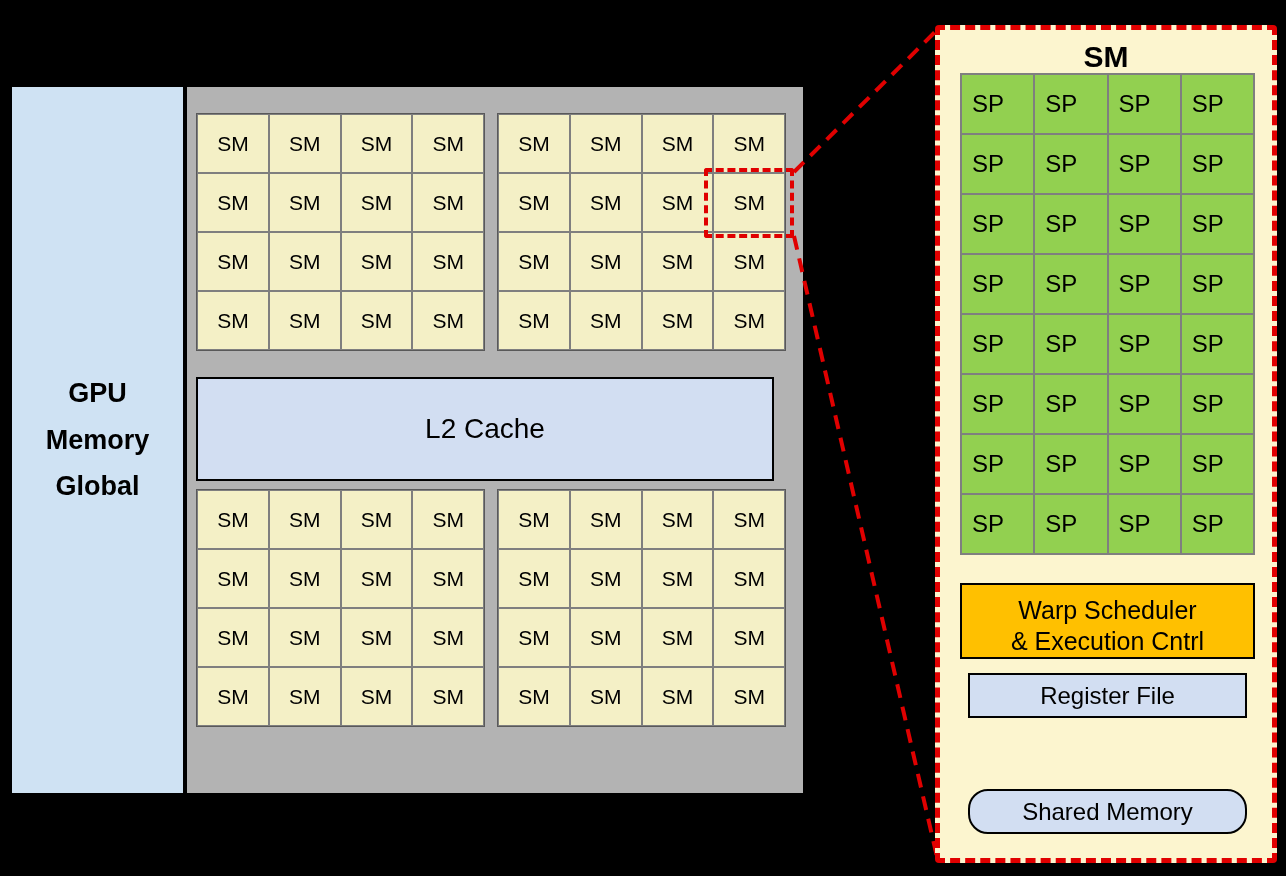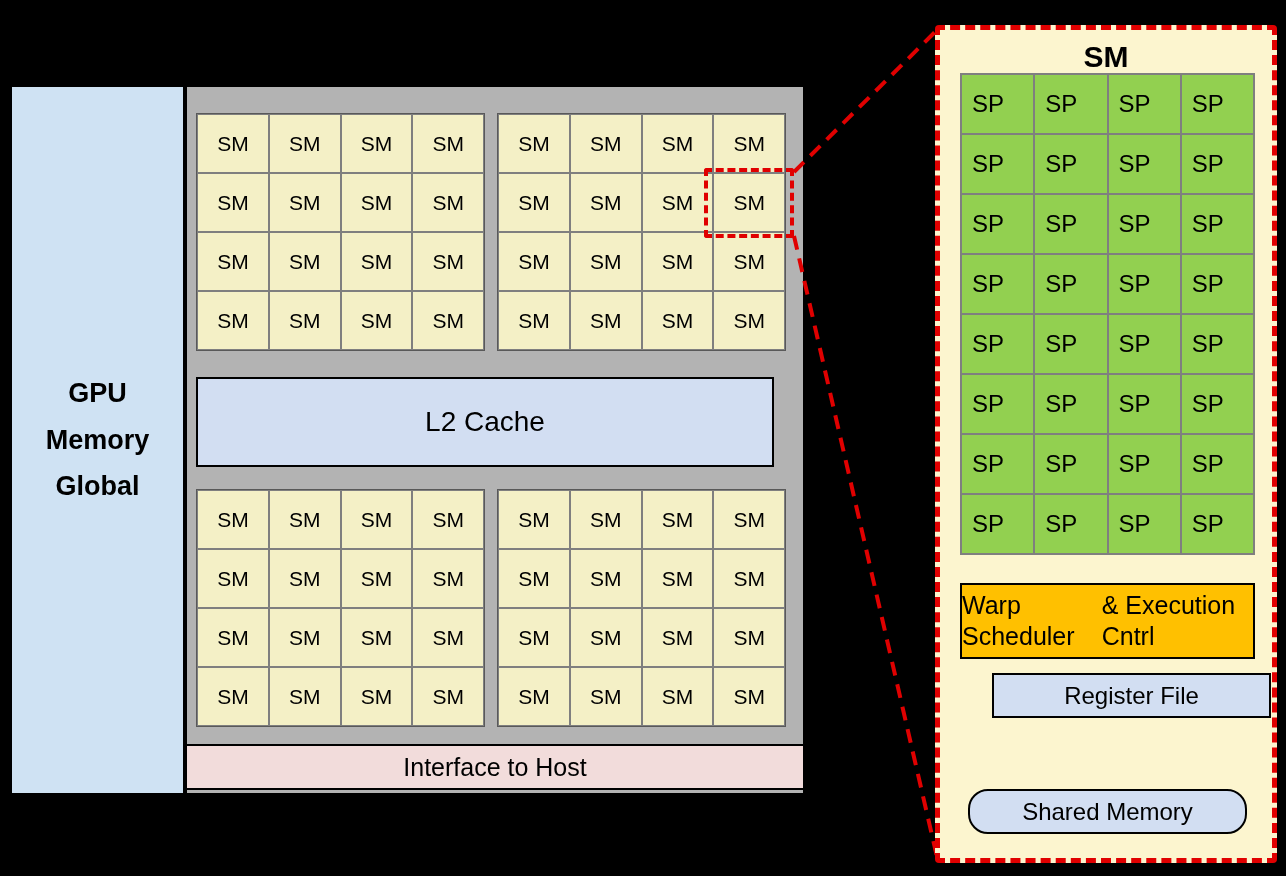--- a/index.html
+++ b/index.html
@@ -43,21 +43,21 @@
   .q-br { left: 497px; top: 489px; width: 289px; height: 238px; }
 
   .sm-cell {
     background: var(--sm-cell-fill, #f4f0c6);
     border: 1.5px solid #7f7f7f;
     display: flex; align-items: center; justify-content: center;
     font-size: 21px;
   }
 
   .l2-cache {
-    left: 196px; top: 377px; width: 578px; height: 90px;
+    left: 196px; top: 377px; width: 578px; height: 104px;
     background: var(--l2-fill, #d2def2);
     border: 2px solid #000;
     display: flex; align-items: center; justify-content: center;
     font-size: 28px;
   }
 
   .iface {
     left: 185px; top: 744px; width: 620px; height: 46px;
     background: var(--interface-fill, #f2dcdb);
     border: 2px solid #000;
@@ -96,31 +96,31 @@
     background: var(--sp-cell-fill, #92d050);
     border: 1.5px solid #7f7f7f;
     display: flex; align-items: center;
     padding-left: 10px;
     font-size: 24px;
   }
   .warp-box {
     position: absolute; left: 20px; top: 553px; width: 295px; height: 76px;
     background: var(--warp-fill, #ffc000);
     border: 2px solid #000;
-    display: flex; flex-direction: row; align-items: center; justify-content: space-between;
+    display: flex; flex-direction: column; align-items: center; justify-content: flex-end;
     font-size: 25px; line-height: 1.25;
   }
   .blue-box {
     position: absolute; left: 28px; width: 279px; height: 45px;
     background: var(--blue-box-fill, #d2def2);
     border: 2px solid #000;
     display: flex; align-items: center; justify-content: center;
     font-size: 24px;
   }
-  .register-file { top: 643px; margin-left: 24px; }
+  .register-file { top: 643px; }
   .l1-cache { top: 701px; }
   .shared-memory { top: 759px; border-radius: 20px; }
 </style>
 </head>
 <body>
 
 <div class="canvas">
 
   <div class="abs mem-box">
     <div>
@@ -202,23 +202,20 @@
       <div class="sm-cell">SM</div>
       <div class="sm-cell">SM</div>
       <div class="sm-cell">SM</div>
       <div class="sm-cell">SM</div>
     </div>
 
   <div class="abs l2-cache">
     <span>L2 Cache</span>
   </div>
 
-  <div class="abs iface">
-    <span>Interface to Host</span>
-  </div>
 
   <svg class="abs overlay-svg" width="1286" height="876" viewBox="0 0 1286 876">
     <line x1="794" y1="172" x2="937" y2="30" stroke="#e00000" stroke-width="4" stroke-dasharray="14 9"></line>
     <line x1="794" y1="236" x2="937" y2="857" stroke="#e00000" stroke-width="4" stroke-dasharray="14 9"></line>
   </svg>
 
   <div class="abs sm-highlight"></div>
 
   <div class="abs sm-panel">
     <div class="sm-panel-title">SM</div>

